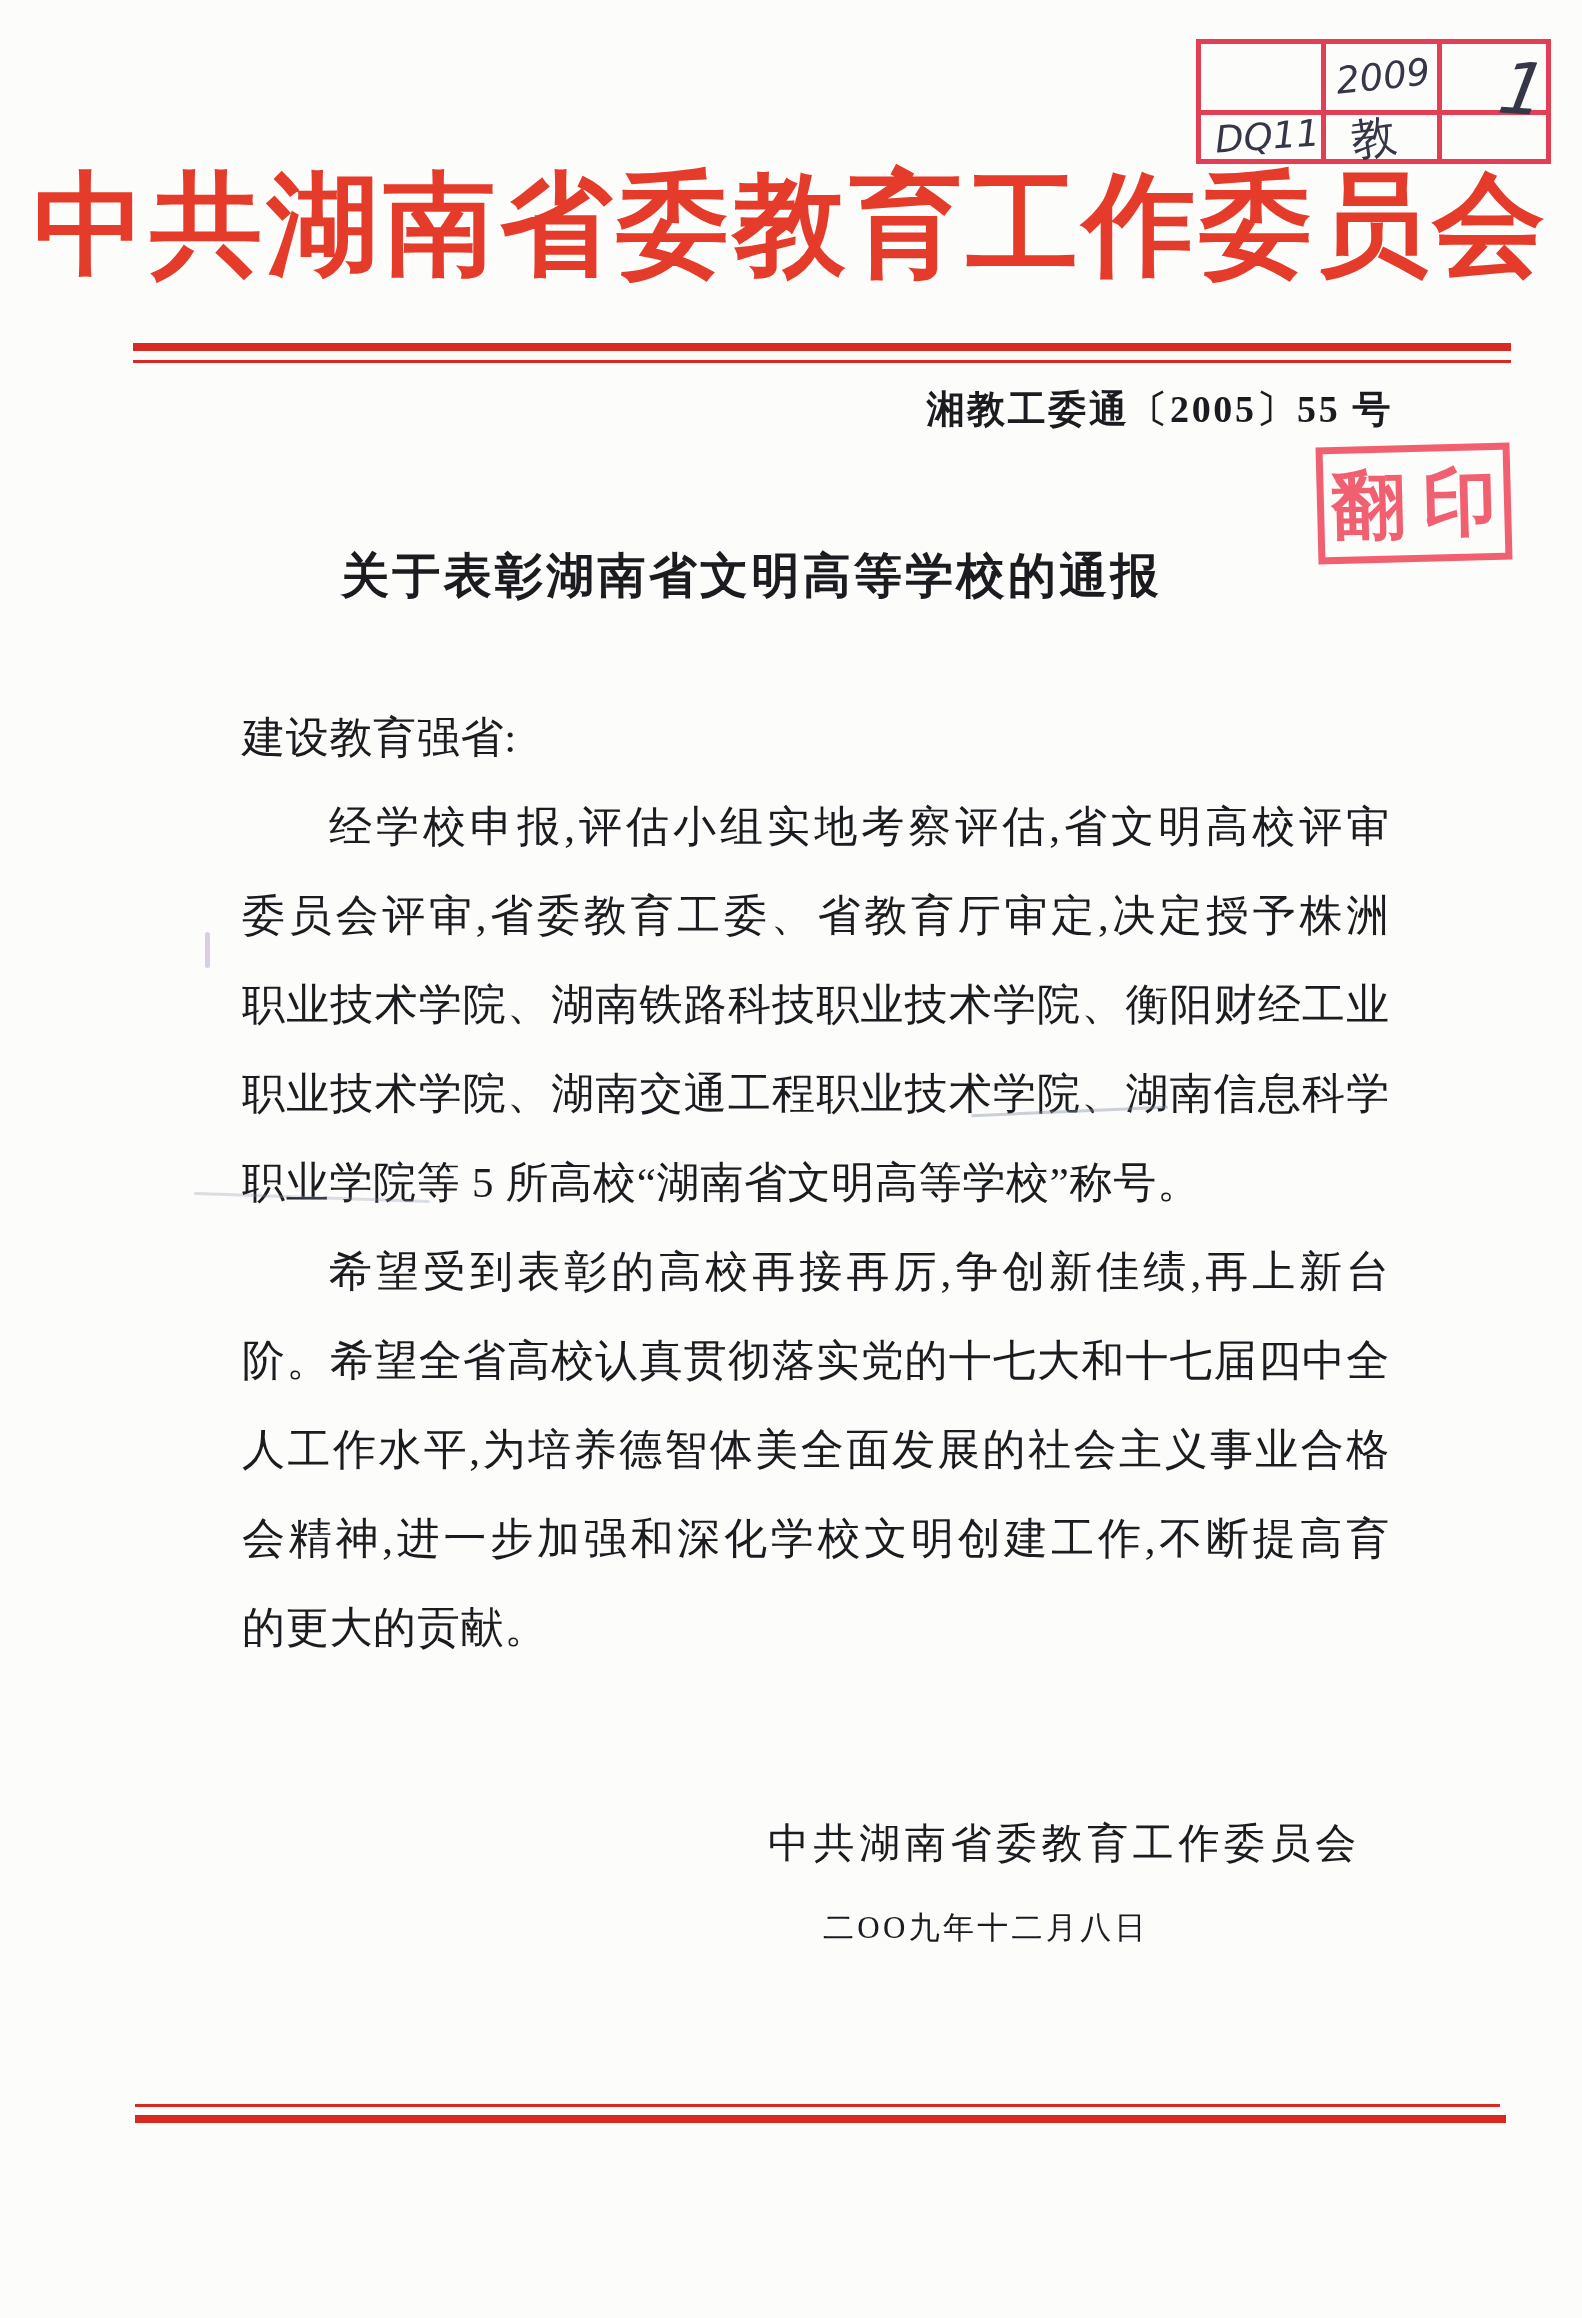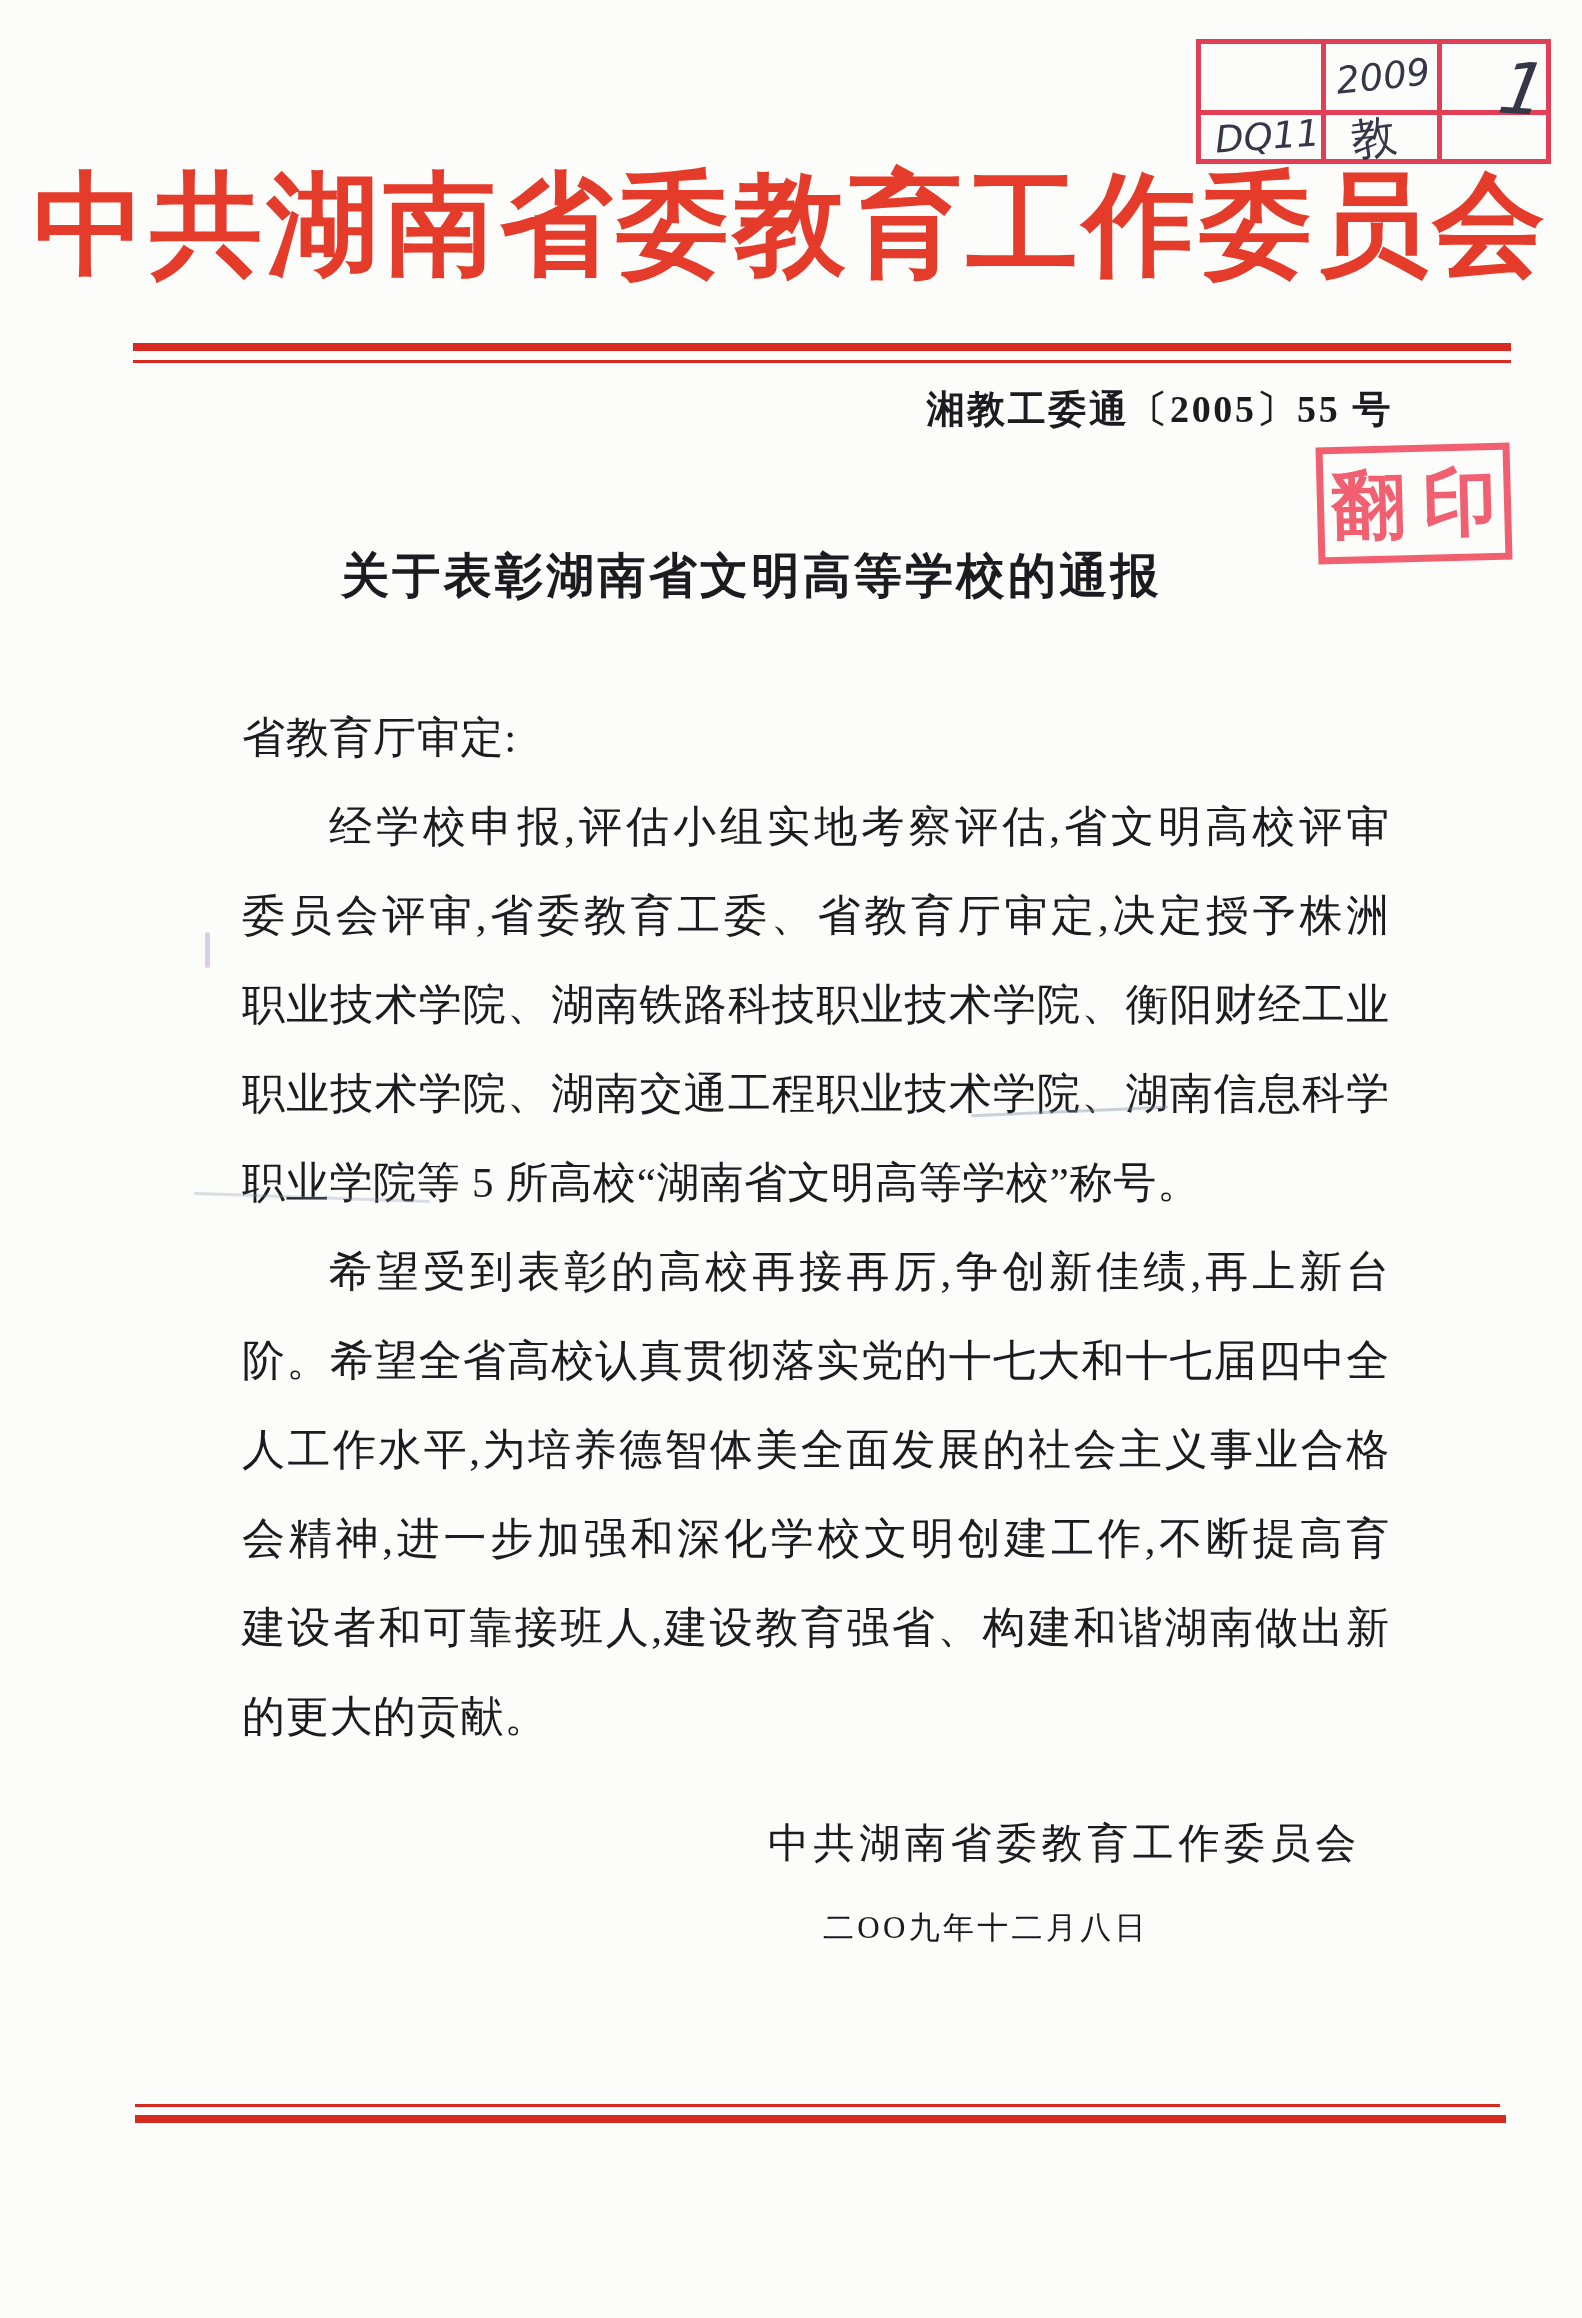--- a/index.html
+++ b/index.html
@@ -132,31 +132,30 @@
 
   <div class="docnum">湘教工委通〔2005〕55 号</div>
 
   <div class="reprint">
     <span class="label">翻印</span>
   </div>
 
   <div class="doctitle">关于表彰湖南省文明高等学校的通报</div>
 
   <div class="bodytext">
-    <div class="bodyline">省教育厅审定:</div>
+    <div class="bodyline">建设教育强省:</div>
     <div class="bodyline ind just">经学校申报,评估小组实地考察评估,省文明高校评审</div>
     <div class="bodyline just">委员会评审,省委教育工委、省教育厅审定,决定授予株洲</div>
     <div class="bodyline just">职业技术学院、湖南铁路科技职业技术学院、衡阳财经工业</div>
     <div class="bodyline just">职业技术学院、湖南交通工程职业技术学院、湖南信息科学</div>
     <div class="bodyline">职业学院等 5 所高校“湖南省文明高等学校”称号。</div>
     <div class="bodyline ind just">希望受到表彰的高校再接再厉,争创新佳绩,再上新台</div>
     <div class="bodyline just">阶。希望全省高校认真贯彻落实党的十七大和十七届四中全</div>
     <div class="bodyline just">人工作水平,为培养德智体美全面发展的社会主义事业合格</div>
     <div class="bodyline just">会精神,进一步加强和深化学校文明创建工作,不断提高育</div>
-    <div class="bodyline just">建设者和可靠接班人,建设教育强省、构建和谐湖南做出新</div>
     <div class="bodyline">的更大的贡献。</div>
   </div>
 
   <div class="sig-org">中共湖南省委教育工作委员会</div>
   <div class="sig-date">二OO九年十二月八日</div>
 
   <div class="rule rule-bot-thin"></div>
   <div class="rule rule-bot-thick"></div>
 
   <div class="smudge"></div>

